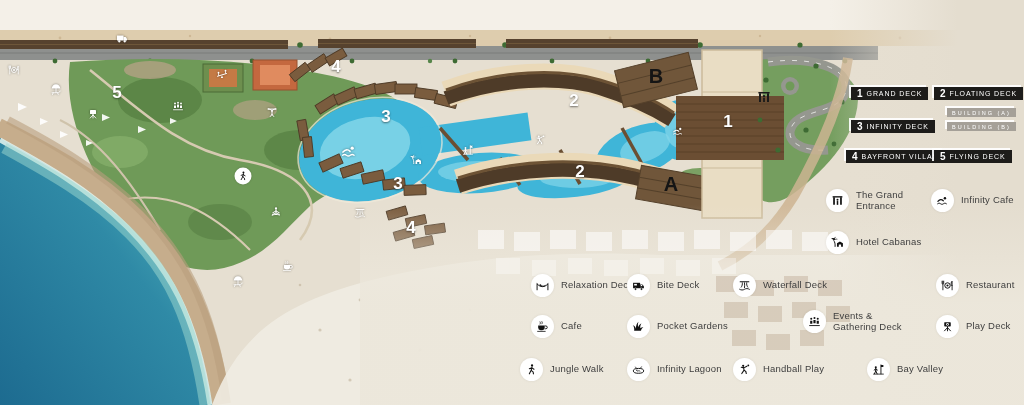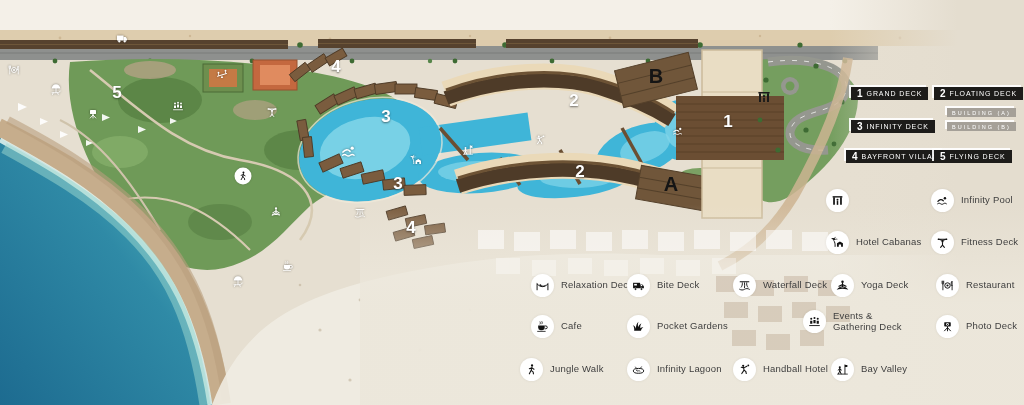--- a/index.html
+++ b/index.html
@@ -584,45 +584,38 @@
     <span class="num">5</span>
     <span class="lab">FLYING DECK</span>
   </div>
 
   <div class="am" style="left:826px;top:189px">
     <span class="disc">
         <svg viewBox="0 0 24 24" width="13" height="13">
           <use href="#sym-entrance"></use>
         </svg>
       </span>
+    <span class="albl">The Grand Entrance</span>
   </div>
   <div class="am" style="left:931px;top:189px">
     <span class="disc">
         <svg viewBox="0 0 24 24" width="13" height="13">
           <use href="#sym-swimmer"></use>
         </svg>
       </span>
-    <span class="albl">Infinity Pool</span>
+    <span class="albl">Infinity Cafe</span>
   </div>
   <div class="am" style="left:826px;top:231px">
     <span class="disc">
         <svg viewBox="0 0 24 24" width="13" height="13">
           <use href="#sym-cabana"></use>
         </svg>
       </span>
     <span class="albl">Hotel Cabanas</span>
   </div>
-  <div class="am" style="left:931px;top:231px">
-    <span class="disc">
-        <svg viewBox="0 0 24 24" width="13" height="13">
-          <use href="#sym-fitness"></use>
-        </svg>
-      </span>
-    <span class="albl">Fitness Deck</span>
-  </div>
 
   <div class="am" style="left:531px;top:274px">
     <span class="disc">
         <svg viewBox="0 0 24 24" width="13" height="13">
           <use href="#sym-hammock"></use>
         </svg>
       </span>
     <span class="albl">Relaxation Deck</span>
   </div>
   <div class="am" style="left:627px;top:274px">
@@ -634,28 +627,20 @@
     <span class="albl">Bite Deck</span>
   </div>
   <div class="am" style="left:733px;top:274px">
     <span class="disc">
         <svg viewBox="0 0 24 24" width="13" height="13">
           <use href="#sym-waterfall"></use>
         </svg>
       </span>
     <span class="albl">Waterfall Deck</span>
   </div>
-  <div class="am" style="left:831px;top:274px">
-    <span class="disc">
-        <svg viewBox="0 0 24 24" width="13" height="13">
-          <use href="#sym-yoga"></use>
-        </svg>
-      </span>
-    <span class="albl">Yoga Deck</span>
-  </div>
   <div class="am" style="left:936px;top:274px">
     <span class="disc">
         <svg viewBox="0 0 24 24" width="13" height="13">
           <use href="#sym-restaurant"></use>
         </svg>
       </span>
     <span class="albl">Restaurant</span>
   </div>
 
   <div class="am" style="left:531px;top:315px">
@@ -681,21 +666,21 @@
         </svg>
       </span>
     <span class="albl">Events &amp; Gathering Deck</span>
   </div>
   <div class="am" style="left:936px;top:315px">
     <span class="disc">
         <svg viewBox="0 0 24 24" width="13" height="13">
           <use href="#sym-photo"></use>
         </svg>
       </span>
-    <span class="albl">Photo Deck</span>
+    <span class="albl">Play Deck</span>
   </div>
 
   <div class="am" style="left:520px;top:358px">
     <span class="disc">
         <svg viewBox="0 0 24 24" width="13" height="13">
           <use href="#sym-walk"></use>
         </svg>
       </span>
     <span class="albl">Jungle Walk</span>
   </div>
@@ -706,23 +691,23 @@
         </svg>
       </span>
     <span class="albl">Infinity Lagoon</span>
   </div>
   <div class="am" style="left:733px;top:358px">
     <span class="disc">
         <svg viewBox="0 0 24 24" width="13" height="13">
           <use href="#sym-handball"></use>
         </svg>
       </span>
-    <span class="albl">Handball Hotel</span>
-  </div>
-  <div class="am" style="left:831px;top:358px">
+    <span class="albl">Handball Play</span>
+  </div>
+  <div class="am" style="left:867px;top:358px">
     <span class="disc">
         <svg viewBox="0 0 24 24" width="13" height="13">
           <use href="#sym-bayvalley"></use>
         </svg>
       </span>
     <span class="albl">Bay Valley</span>
   </div>
 
 </div>
 

